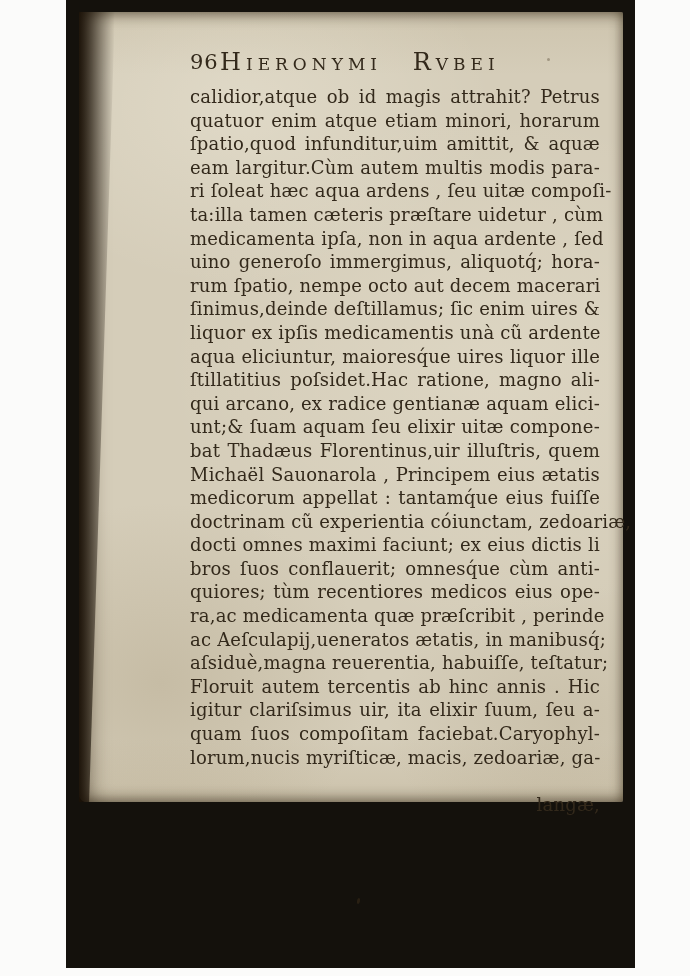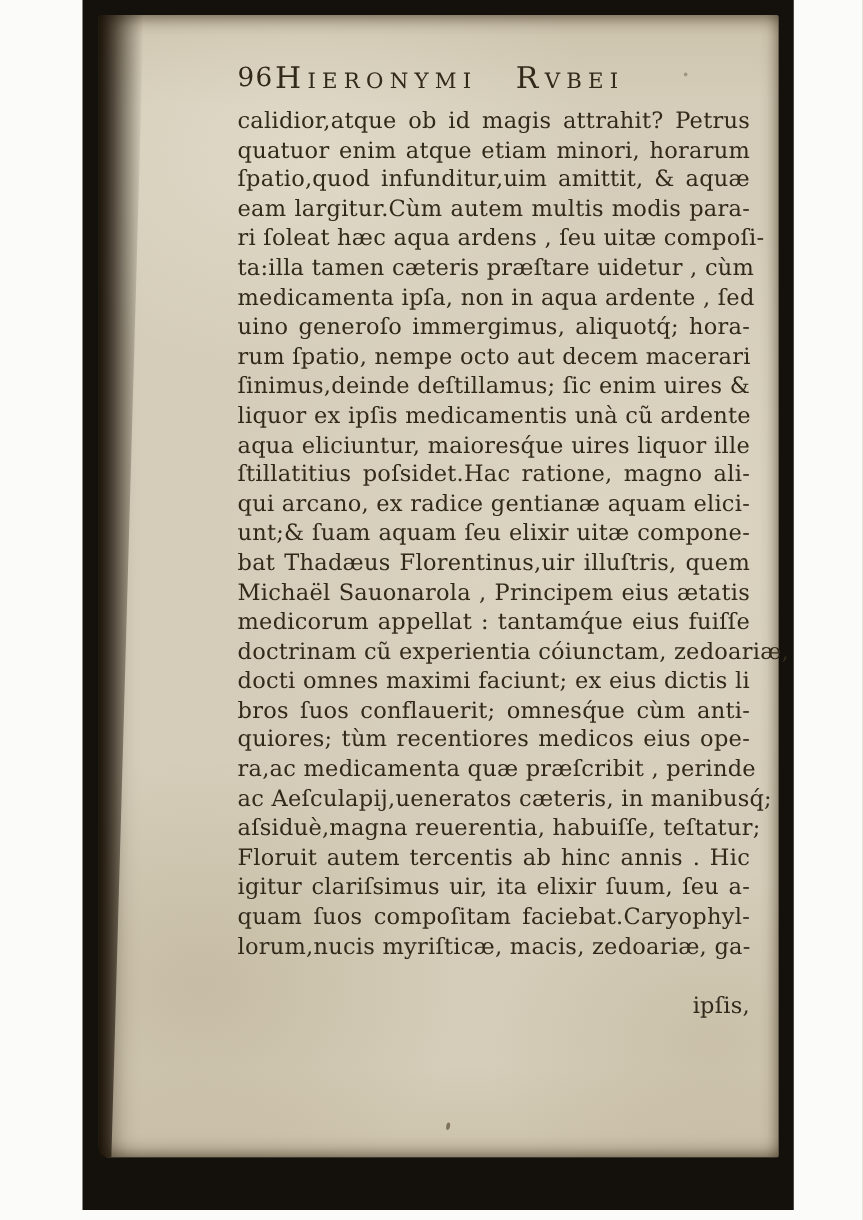--- a/index.html
+++ b/index.html
@@ -8,21 +8,21 @@
     background:#fbfbfa;
     position:relative;
     overflow:hidden;
     font-family:"DejaVu Serif", serif;
   }
   .scan-area {
     position:absolute; left:66px; top:0; width:569px; height:968px;
     background:#14110c;
   }
   .page {
-    position:absolute; left:13px; top:12px; width:544px; height:914px;
+    position:absolute; left:13px; top:12px; width:544px; height:790px;
     background-color:#d5cdb9;
     background-image:
       radial-gradient(ellipse 420px 300px at 30% 12%, rgba(255,252,240,.25), transparent 60%),
       radial-gradient(ellipse 500px 400px at 75% 45%, rgba(255,250,235,.18), transparent 65%),
       radial-gradient(ellipse 300px 260px at 15% 85%, rgba(120,100,60,.16), transparent 70%),
       radial-gradient(ellipse 260px 200px at 90% 90%, rgba(120,100,60,.12), transparent 70%),
       linear-gradient(180deg, rgba(150,130,90,.12), rgba(150,130,90,0) 8%, rgba(150,130,90,0) 92%, rgba(150,130,90,.14));
     box-shadow:
       inset 18px 0 20px -8px rgba(40,28,12,.55),
       inset 0 10px 14px -8px rgba(50,38,18,.50),
@@ -101,26 +101,26 @@
         <div class="line">qui arcano, ex radice gentianæ aquam elici-</div>
         <div class="line">unt;&amp; ſuam aquam ſeu elixir uitæ compone-</div>
         <div class="line">bat Thadæus Florentinus,uir illuſtris, quem</div>
         <div class="line">Michaël Sauonarola , Principem eius ætatis</div>
         <div class="line">medicorum appellat : tantamq́ue eius fuiſſe</div>
         <div class="line">doctrinam cũ experientia cóiunctam, zedoariæ,</div>
         <div class="line">docti omnes maximi faciunt; ex eius dictis li</div>
         <div class="line">bros ſuos conflauerit; omnesq́ue cùm anti-</div>
         <div class="line">quiores; tùm recentiores medicos eius ope-</div>
         <div class="line">ra,ac medicamenta quæ præſcribit , perinde</div>
-        <div class="line">ac Aeſculapij,ueneratos cæteris, in manibusq́;</div>
+        <div class="line">ac Aeſculapij,ueneratos ætatis, in manibusq́;</div>
         <div class="line">aſsiduè,magna reuerentia, habuiſſe, teſtatur;</div>
         <div class="line">Floruit autem tercentis ab hinc annis . Hic</div>
         <div class="line">igitur clariſsimus uir, ita elixir ſuum, ſeu a-</div>
         <div class="line">quam ſuos compoſitam faciebat.Caryophyl-</div>
         <div class="line">lorum,nucis myriſticæ, macis, zedoariæ, ga-</div>
       </div>
 
-    <div class="catchword-line">ipſis,</div>
+    <div class="catchword-line">langæ,</div>
 
     <div class="speck mid"></div>
     <div class="speck hdr"></div>
   </div>
 </div>
 
 </body></html>

